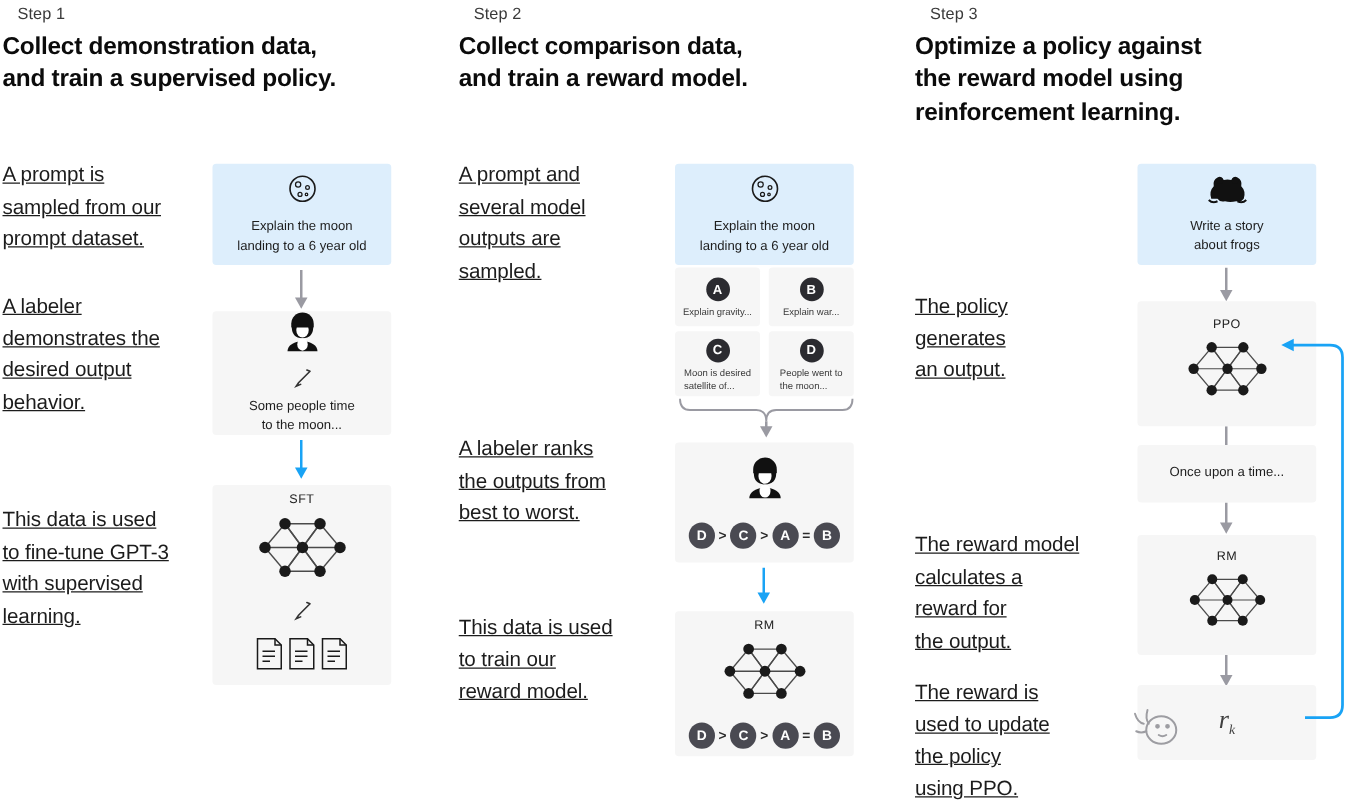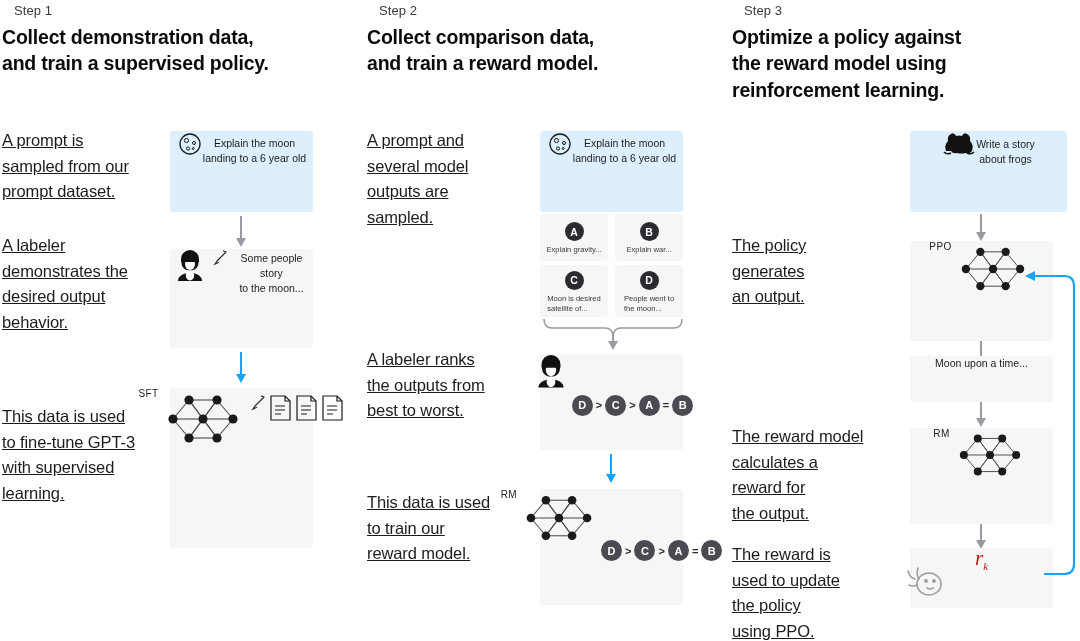--- a/index.html
+++ b/index.html
@@ -30,22 +30,22 @@
 
   .desc {
     position: absolute; left: 2px;
     font-size: 16.5px; line-height: 1.56; color: #1c1c1c;
     white-space: pre-line; letter-spacing: -.1px; text-decoration: underline;
   }
 
   
   .panel {
     position: absolute; border-radius: 3px;
-    display: flex; flex-direction: row;
-    justify-content: center;
+    display: flex; flex-direction: column;
+    align-items: center; justify-content: center;
   }
   .panel-blue { background: #ddeefc; }
   .panel-grey { background: #f6f6f6; }
   .panel-cap {
     font-size: 10.5px; line-height: 1.45; text-align: center;
     color: #1d1d1d; white-space: pre-line;
   }
   .net-label {
     font-size: 10px; color: #222; text-align: center;
     letter-spacing: .4px; margin-bottom: 2px;
@@ -144,21 +144,21 @@
           <path d="M11 13 h18 v-3 a9 9 0 0 0 -18 0z" fill="#111"></path>
           <path d="M20 24c-7 0-12 3.5-12 8h24c0-4.5-5-8-12-8z" fill="#111"></path>
           <ellipse cx="20" cy="26.5" rx="4.2" ry="5" fill="#fff"></ellipse>
         </svg>
       </span>
       <span style="margin-top:1px">
         <svg width="20" height="16" viewBox="0 0 20 16">
             <path d="M16 2 L7 11 M7 11 L5 14 L8.5 12.5 M16 2 L13.5 1" stroke="#333" stroke-width="1.3" fill="none" stroke-linecap="round"></path>
           </svg>
       </span>
-      <div class="panel-cap" style="margin-top:2px">Some people story
+      <div class="panel-cap" style="margin-top:2px">Some people time
 to the moon...</div>
     </div>
 
     <div class="arrow" style="left:232px;top:352px">
       <svg width="18" height="32">
           <line x1="9" y1="0" x2="9" y2="23" stroke="#19a3f5" stroke-width="2"></line>
           <polygon points="9,31 4,22 14,22" fill="#19a3f5"></polygon>
         </svg>
     </div>
 
@@ -355,21 +355,21 @@
 an output.</div>
     <div class="desc" style="top:424px;width:170px">The reward model
 calculates a
 reward for
 the output.</div>
     <div class="desc" style="top:542px;width:170px">The reward is
 used to update
 the policy
 using PPO.</div>
 
-    <div class="panel panel-blue" style="left:180px;top:131px;width:157px;height:81px">
+    <div class="panel panel-blue" style="left:180px;top:131px;width:143px;height:81px">
       <span>
         <svg width="34" height="24" viewBox="0 0 34 24">
           <path d="M4 20 q-2-6 2-10 q-1-5 3-7 q3-2 5 2 q3-1 6 0 q2-4 5-2 q4 2 3 7 q4 4 2 10 q-2 3-6 2 q-5 1-9 0 q-4 1-6-2z" fill="#111"></path>
           <circle cx="11" cy="5.5" r="2.6" fill="#111"></circle>
             <circle cx="23" cy="5.5" r="2.6" fill="#111"></circle>
           <path d="M2 21 q3 3 7 1 M32 21 q-3 3-7 1" stroke="#111" stroke-width="1.6" fill="none"></path>
         </svg>
       </span>
       <div class="panel-cap" style="margin-top:6px">Write a story
 about frogs</div>
@@ -416,21 +416,21 @@
     </div>
 
     <div class="arrow" style="left:242px;top:341px">
       <svg width="18" height="26">
           <line x1="9" y1="0" x2="9" y2="17" stroke="#9a9aa2" stroke-width="2"></line>
           <polygon points="9,25 4,16 14,16" fill="#9a9aa2"></polygon>
         </svg>
     </div>
 
     <div class="panel panel-grey" style="left:180px;top:356px;width:143px;height:46px">
-      <div class="panel-cap">Moon upon a time...</div>
+      <div class="panel-cap">Once upon a time...</div>
     </div>
 
     <div class="arrow" style="left:242px;top:402px">
       <svg width="18" height="26">
           <line x1="9" y1="0" x2="9" y2="17" stroke="#9a9aa2" stroke-width="2"></line>
           <polygon points="9,25 4,16 14,16" fill="#9a9aa2"></polygon>
         </svg>
     </div>
 
     <div class="panel panel-grey" style="left:180px;top:428px;width:143px;height:96px">
@@ -467,21 +467,21 @@
     </div>
 
     <div class="arrow" style="left:242px;top:524px">
       <svg width="18" height="26">
           <line x1="9" y1="0" x2="9" y2="17" stroke="#9a9aa2" stroke-width="2"></line>
           <polygon points="9,25 4,16 14,16" fill="#9a9aa2"></polygon>
         </svg>
     </div>
 
     <div class="panel panel-grey" style="left:180px;top:548px;width:143px;height:60px">
-      <div style="font-family:'Liberation Serif',serif;font-style:italic;font-size:21px;color:#b91c1c;line-height:1">
+      <div style="font-family:'Liberation Serif',serif;font-style:italic;font-size:21px;color:#404040;line-height:1">
         <span>r</span><sub style="font-size:11px">k</sub>
       </div>
     </div>
 
     <div class="arrow" style="left:284px;top:268px">
       <svg width="66" height="316">
         <path d="M20 8 H50 q10 0 10 10 V296 q0 10-10 10 H30" fill="none" stroke="#19a3f5" stroke-width="2.2"></path>
         <polygon points="11,8 21,3 21,13" fill="#19a3f5"></polygon>
       </svg>
     </div>

